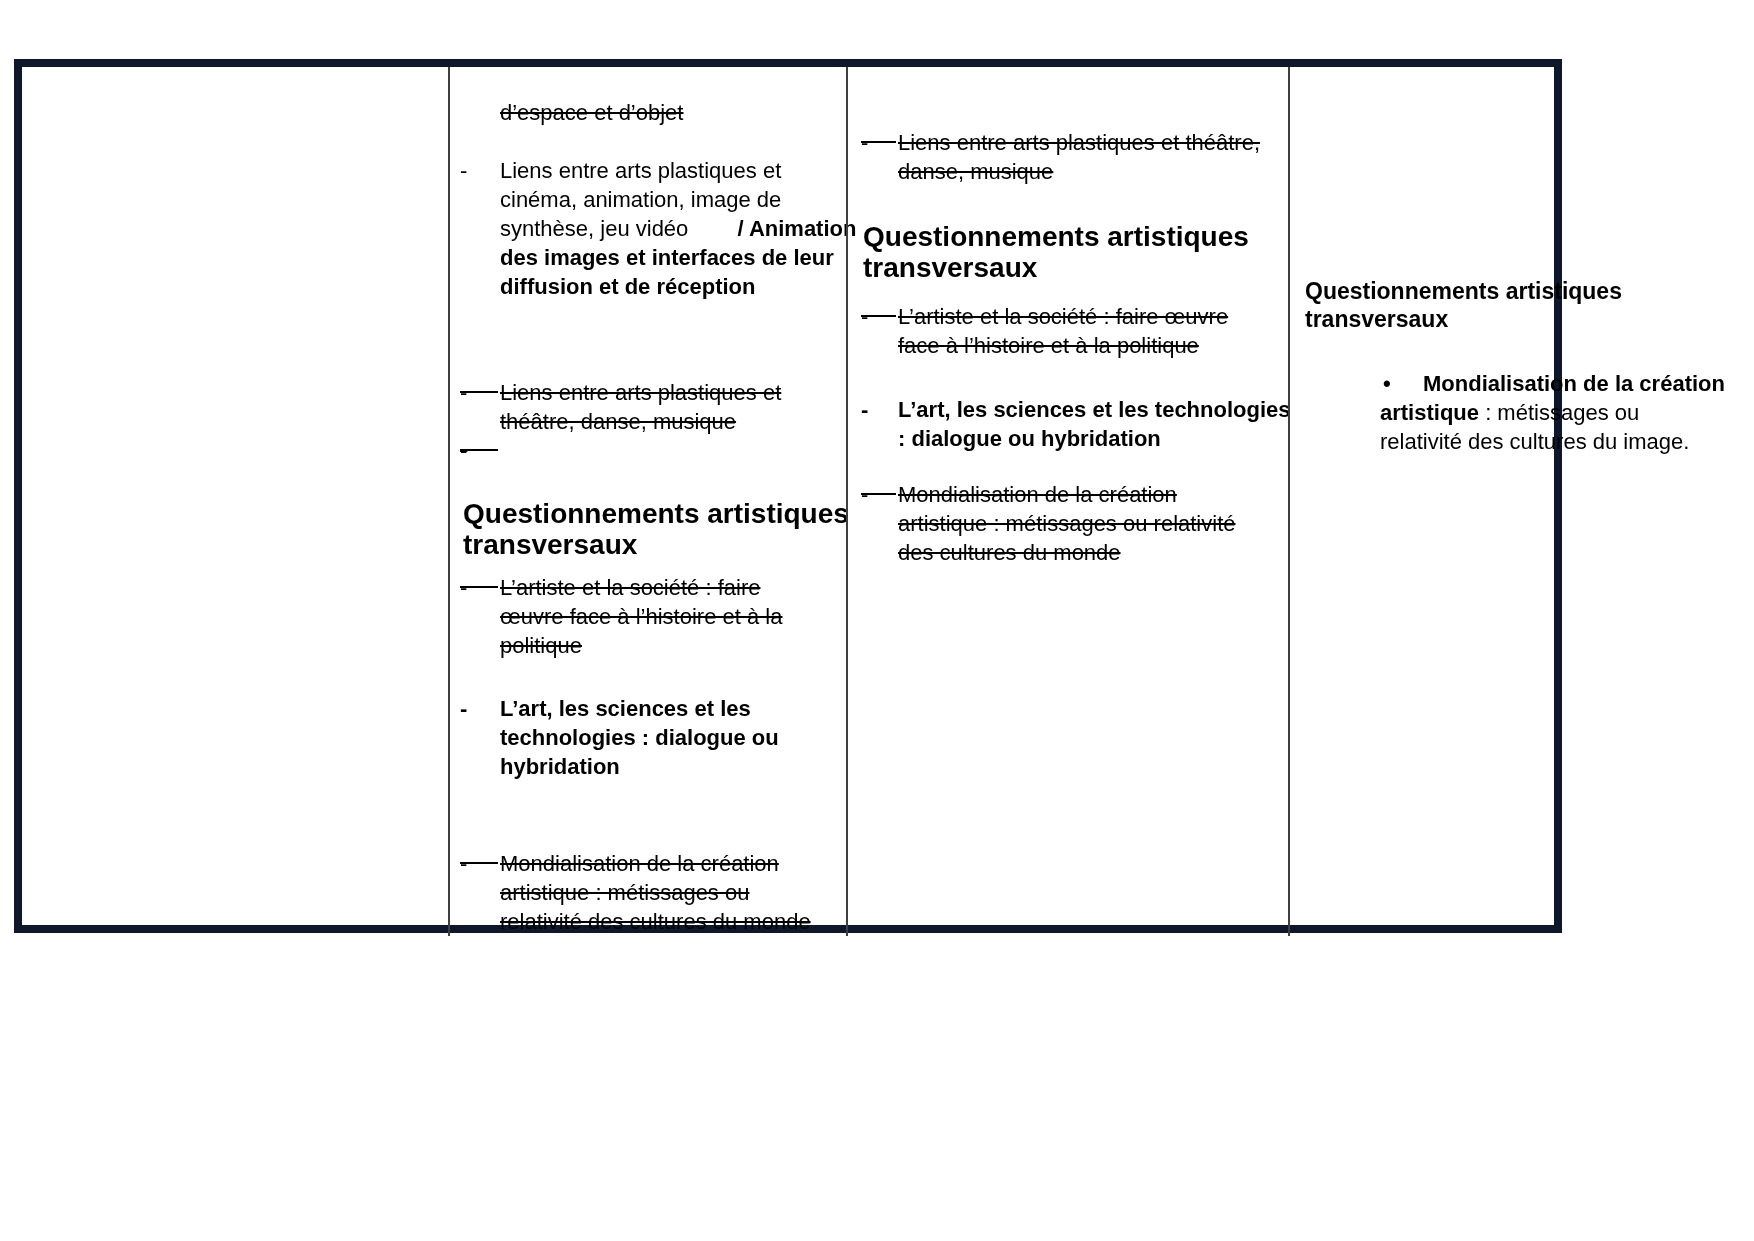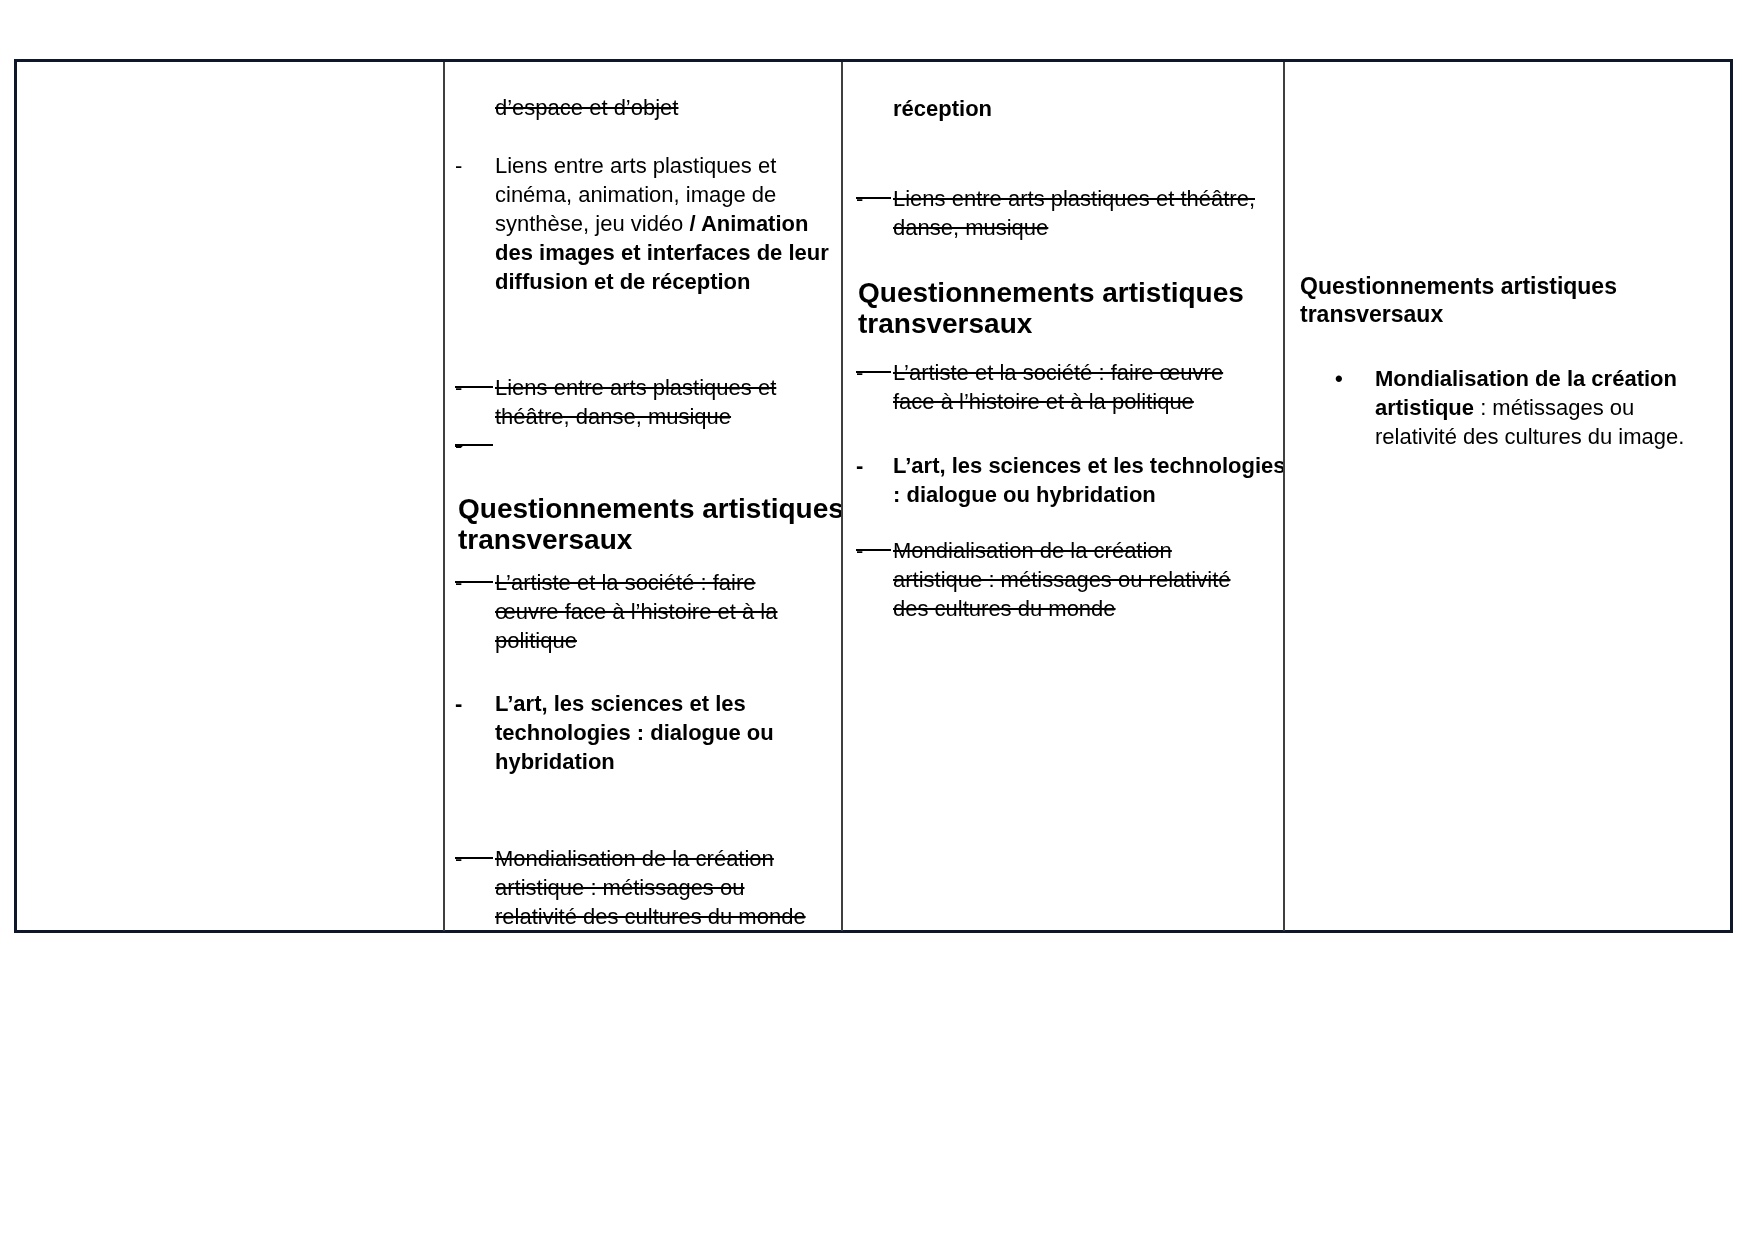--- a/index.html
+++ b/index.html
@@ -7,42 +7,42 @@
     width:1754px;height:1241px;
     background:#ffffff;
     font-family:"Liberation Sans","DejaVu Sans",sans-serif;
     color:#000;
     position:relative;
     overflow:hidden;
   }
   .page{position:absolute;left:0;top:0;width:1754px;height:1241px;background:#fff;}
   .doc-table{
     position:absolute;left:14px;top:59px;
-    width:1719px;height:874px;
+    width:1548px;height:874px;
     box-sizing:border-box;
-    border:3px solid #0f172a;
+    border:8px solid #0f172a;
     display:grid;
     grid-template-columns:426px 398px 442px auto;
   }
   .cell{box-sizing:border-box;position:relative;}
   .cell + .cell{border-left:2px solid #3f3f3f;}
   .p{
     margin:0;position:relative;
     font-size:22px;line-height:29px;
     white-space:pre;
   }
   .heading{
     font-weight:bold;font-size:28px;line-height:31px;white-space:pre;
     margin:0;position:relative;
   }
   .heading-sm{
     font-weight:bold;font-size:23px;line-height:28px;white-space:pre;
     margin:0;position:relative;
   }
-  .b{font-weight:bold;}
+  .b{font-weight:bold;margin-left:43px;}
   .struck{text-decoration:line-through;text-decoration-thickness:2px;}
   .mk{
     position:absolute;top:0;left:-40px;width:40px;
     text-decoration:none;display:inline-block;
   }
   .mk.w37{left:-37px;width:37px;}
   
   .mk.mk-struck::after{
     content:"";position:absolute;left:0;right:2px;top:13px;
     border-top:2px solid #000;
@@ -89,21 +89,20 @@
       <div class="p b" style="margin-top:34px;margin-left:50px;"><span class="mk">-</span>L’art, les sciences et les
 technologies : dialogue ou
 hybridation</div>
 
       <div class="p struck" style="margin-top:68px;margin-left:50px;"><span class="mk mk-struck">-</span>Mondialisation de la création
 artistique : métissages ou
 relativité des cultures du monde</div>
     </div>
 
     <div class="cell">
-      <div class="p b" style="margin-top:32px;margin-left:50px;">réception</div>
 
       <div class="p struck" style="margin-top:61px;margin-left:50px;"><span class="mk mk-struck w37">-</span>Liens entre arts plastiques et théâtre,
 danse, musique</div>
 
       <div class="heading" style="margin-top:35px;margin-left:15px;">Questionnements artistiques
 transversaux</div>
 
       <div class="p struck" style="margin-top:19px;margin-left:50px;"><span class="mk mk-struck w37">-</span>L’artiste et la société : faire œuvre
 face à l’histoire et à la politique</div>
 

